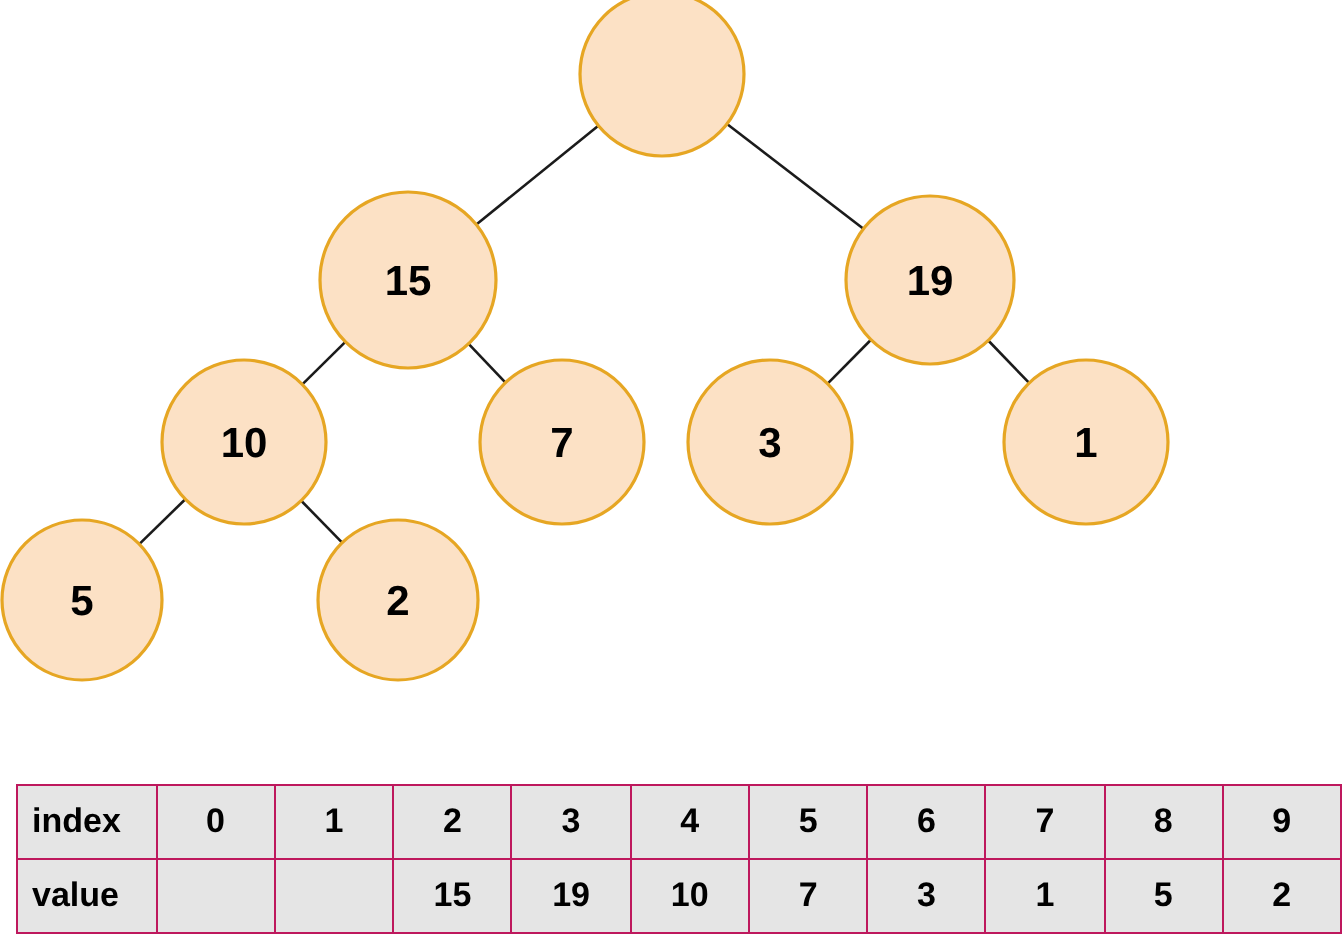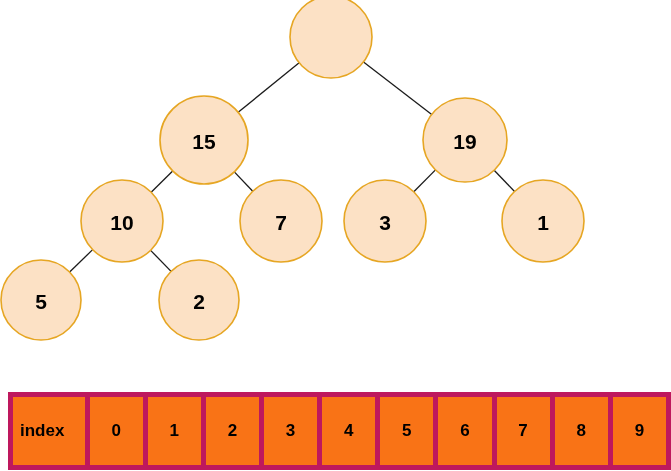--- a/index.html
+++ b/index.html
@@ -51,30 +51,30 @@
   #array-table-wrap {
     position: absolute;
     left: 8px;
     top: 392px;
   }
   table#array-table {
     border-collapse: collapse;
     table-layout: fixed;
   }
   table#array-table td {
-    border: 5px solid #be185d;
-    background: #f97316;
+    border: 1px solid #be185d;
+    background: #e5e5e5;
     height: 36px;
     text-align: center;
     vertical-align: middle;
     font-family: "Liberation Sans", sans-serif;
     font-size: 17px;
     font-weight: bold;
     color: #000000;
-    padding: 16px;
+    padding: 0;
   }
   table#array-table td.row-header {
     width: 62px;
     text-align: left;
     padding-left: 7px;
   }
   table#array-table td.cell {
     width: 59px;
   }
 </style>
@@ -143,15 +143,28 @@
           <td class="cell">1</td>
           <td class="cell">2</td>
           <td class="cell">3</td>
           <td class="cell">4</td>
           <td class="cell">5</td>
           <td class="cell">6</td>
           <td class="cell">7</td>
           <td class="cell">8</td>
           <td class="cell">9</td>
         </tr>
+        <tr>
+          <td class="row-header">value</td>
+          <td class="cell"></td>
+          <td class="cell"></td>
+          <td class="cell">15</td>
+          <td class="cell">19</td>
+          <td class="cell">10</td>
+          <td class="cell">7</td>
+          <td class="cell">3</td>
+          <td class="cell">1</td>
+          <td class="cell">5</td>
+          <td class="cell">2</td>
+        </tr>
       </tbody>
   </table>
 </div>
 
 </body></html>

